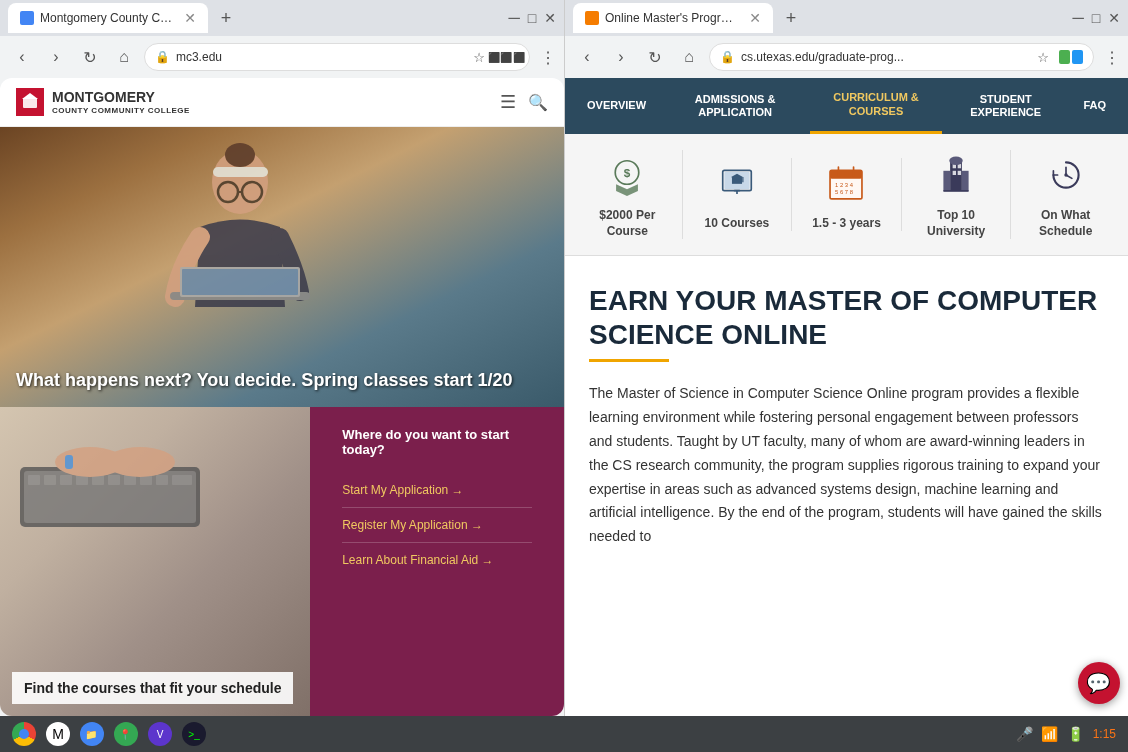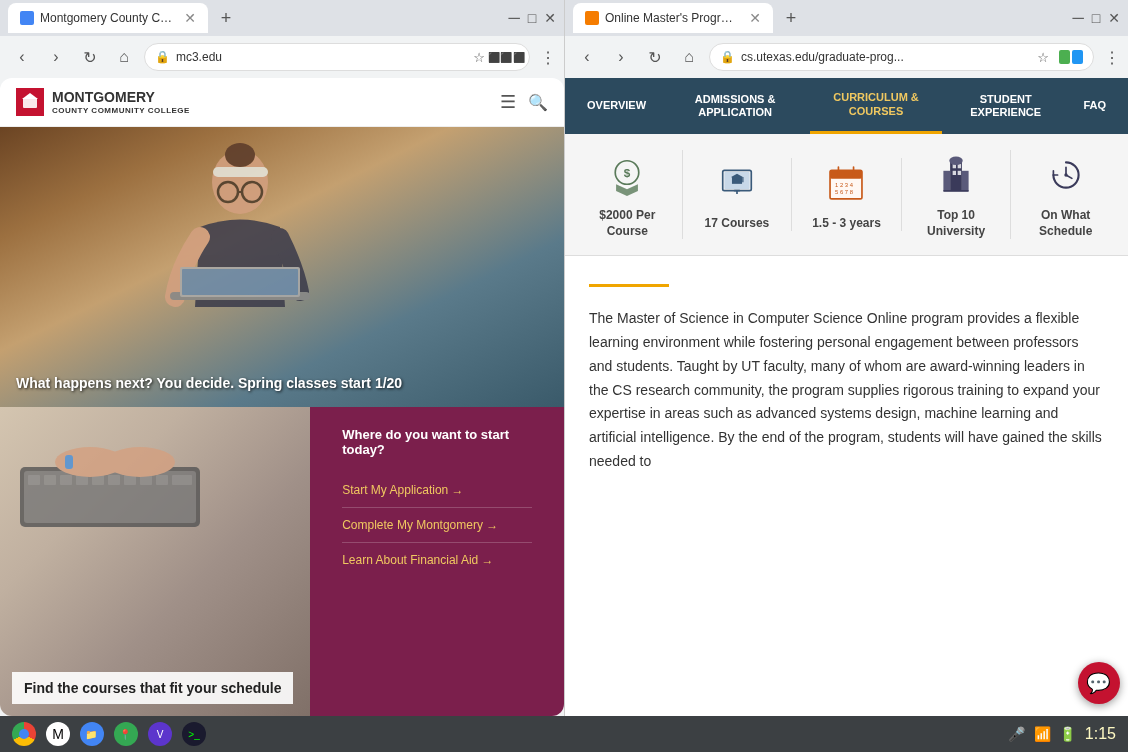--- a/index.html
+++ b/index.html
@@ -39,21 +39,21 @@
     .mont-logo { display: flex; align-items: center; gap: 8px; }
     .mont-logo-icon { width: 28px; height: 28px; background: #c41230; display: flex; align-items: center; justify-content: center; }
     .mont-logo-icon svg { width: 20px; height: 20px; }
     .mont-logo-text { font-size: 10px; font-weight: bold; color: #333; line-height: 1.2; }
     .mont-logo-text .big { font-size: 14px; font-weight: 900; color: #333; }
     .mont-header-right { display: flex; gap: 12px; align-items: center; }
 
     
     .hero-image { height: 280px; background: linear-gradient(135deg, #4a3520 0%, #8b6240 30%, #c49a6c 60%, #2c4a5e 100%); position: relative; display: flex; align-items: flex-end; padding: 16px; overflow: hidden; }
     .hero-overlay { position: absolute; inset: 0; background: rgba(0,0,0,0.3); }
-    .hero-text { position: relative; z-index: 1; color: white; font-size: 14px; font-weight: bold; text-shadow: 1px 1px 3px rgba(0,0,0,0.8); margin-top: 30px; }
+    .hero-text { position: relative; z-index: 1; color: white; font-size: 18px; font-weight: bold; text-shadow: 1px 1px 3px rgba(0,0,0,0.8); margin-top: 30px; }
 
     
     .cards-section { display: flex; flex: 1; }
     .card-image { width: 55%; background: #e8e0d8; position: relative; overflow: hidden; }
     .card-text-overlay { background: rgba(255,255,255,0.9); padding: 8px 12px; }
     .card-text-overlay h3 { font-size: 14px; font-weight: bold; color: #222; }
     .card-right { width: 45%; background: #7b1f4c; padding: 20px 32px; display: flex; flex-direction: column; gap: 0; }
     .card-right-title { color: white; font-size: 13px; font-weight: bold; margin-bottom: 16px; }
     .card-right-link { color: #f0c860; font-size: 12px; padding: 10px 0; border-bottom: 1px solid rgba(255,255,255,0.2); display: flex; align-items: center; justify-content: space-between; cursor: pointer; }
     .card-right-link:last-child { border-bottom: none; }
@@ -77,21 +77,21 @@
     .title-underline { width: 80px; height: 3px; background: #f0a500; margin-bottom: 20px; }
     .ut-main-body { font-size: 14px; color: #333; line-height: 1.7; }
 
     
     .chat-bubble { position: fixed; bottom: 52px; right: 10px; width: 44px; height: 44px; background: #c41230; border-radius: 50%; display: flex; align-items: center; justify-content: center; cursor: pointer; box-shadow: 0 2px 8px rgba(0,0,0,0.3); z-index: 100; }
 
     
     .bottom-taskbar { height: 36px; background: #3c4043; display: flex; align-items: center; justify-content: space-between; padding: 0 12px; flex-shrink: 0; }
     .taskbar-apps { display: flex; gap: 10px; align-items: center; }
     .app-icon { width: 24px; height: 24px; border-radius: 50%; display: flex; align-items: center; justify-content: center; cursor: pointer; }
-    .taskbar-time { color: #fef9c3; font-size: 16px; }
+    .taskbar-time { color: #f97316; font-size: 12px; }
     .taskbar-sys { display: flex; align-items: center; gap: 8px; }
 
     
     .ut-main::-webkit-scrollbar { width: 0; }
   </style>
 </head>
 <body>
 
 <div style="display:flex; flex-direction:column; flex:1; overflow:hidden;">
 
@@ -207,21 +207,21 @@
                 <rect x="55" y="38" width="8" height="14" rx="3" fill="#4a90d9"></rect>
               </svg>
               <div class="card-text-overlay">
                 <h3>Find the courses that fit your schedule</h3>
               </div>
             </div>
           </div>
           <div class="card-right">
             <div class="card-right-title">Where do you want to start today?</div>
             <div class="card-right-link">Start My Application →</div>
-            <div class="card-right-link">Complete My Montgomery →</div>
+            <div class="card-right-link">Register My Application →</div>
             <div class="card-right-link">Learn About Financial Aid →</div>
           </div>
         </div>
       </div>
     </div>
 
     <div class="browser-right">
 
       <div class="chrome-titlebar">
         <div class="chrome-tab">
@@ -286,21 +286,21 @@
               <rect x="8" y="10" width="34" height="24" rx="2" stroke="#3a5a7a" stroke-width="2" fill="none"></rect>
               <rect x="10" y="12" width="30" height="20" rx="1" fill="#c8d8e8"></rect>
 
               <rect x="19" y="18" width="12" height="8" fill="#3a5a7a"></rect>
               <polygon points="25,14 32,18 25,22 18,18" fill="#3a5a7a"></polygon>
               <line x1="32" y1="18" x2="32" y2="24" stroke="#3a5a7a" stroke-width="1.5"></line>
               <line x1="22" y1="34" x2="28" y2="34" stroke="#3a5a7a" stroke-width="2" stroke-linecap="round"></line>
               <line x1="25" y1="34" x2="25" y2="38" stroke="#3a5a7a" stroke-width="2"></line>
             </svg>
           </div>
-          <div class="stat-label">17 Courses</div>
+          <div class="stat-label">10 Courses</div>
         </div>
 
         <div class="stat-item">
           <div class="stat-icon">
             <svg viewBox="0 0 50 50" fill="none">
               <rect x="6" y="10" width="38" height="34" rx="2" stroke="#c85a1a" stroke-width="2" fill="#fff8f4"></rect>
               <rect x="6" y="10" width="38" height="10" rx="2" fill="#c85a1a"></rect>
               <line x1="16" y1="6" x2="16" y2="16" stroke="#c85a1a" stroke-width="2" stroke-linecap="round"></line>
               <line x1="34" y1="6" x2="34" y2="16" stroke="#c85a1a" stroke-width="2" stroke-linecap="round"></line>
 
@@ -341,20 +341,21 @@
               <line x1="25" y1="25" x2="25" y2="16" stroke="#3a3a5a" stroke-width="2" stroke-linecap="round"></line>
               <line x1="25" y1="25" x2="32" y2="29" stroke="#3a3a5a" stroke-width="2" stroke-linecap="round"></line>
               <circle cx="25" cy="25" r="2" fill="#3a3a5a"></circle>
             </svg>
           </div>
           <div class="stat-label">On What Schedule</div>
         </div>
       </div>
 
       <div class="ut-main">
+        <h1 class="ut-main-title">EARN YOUR MASTER OF COMPUTER SCIENCE ONLINE</h1>
         <div class="title-underline"></div>
         <p class="ut-main-body">The Master of Science in Computer Science Online program provides a flexible learning environment while fostering personal engagement between professors and students. Taught by UT faculty, many of whom are award-winning leaders in the CS research community, the program supplies rigorous training to expand your expertise in areas such as advanced systems design, machine learning and artificial intelligence. By the end of the program, students will have gained the skills needed to</p>
       </div>
     </div>
   </div>
 
   <div class="bottom-taskbar">
     <div class="taskbar-apps">
 
       <div class="app-icon" style="background: conic-gradient(#EA4335 0deg 120deg, #FBBC05 120deg 240deg, #34A853 240deg 360deg); position:relative;">

